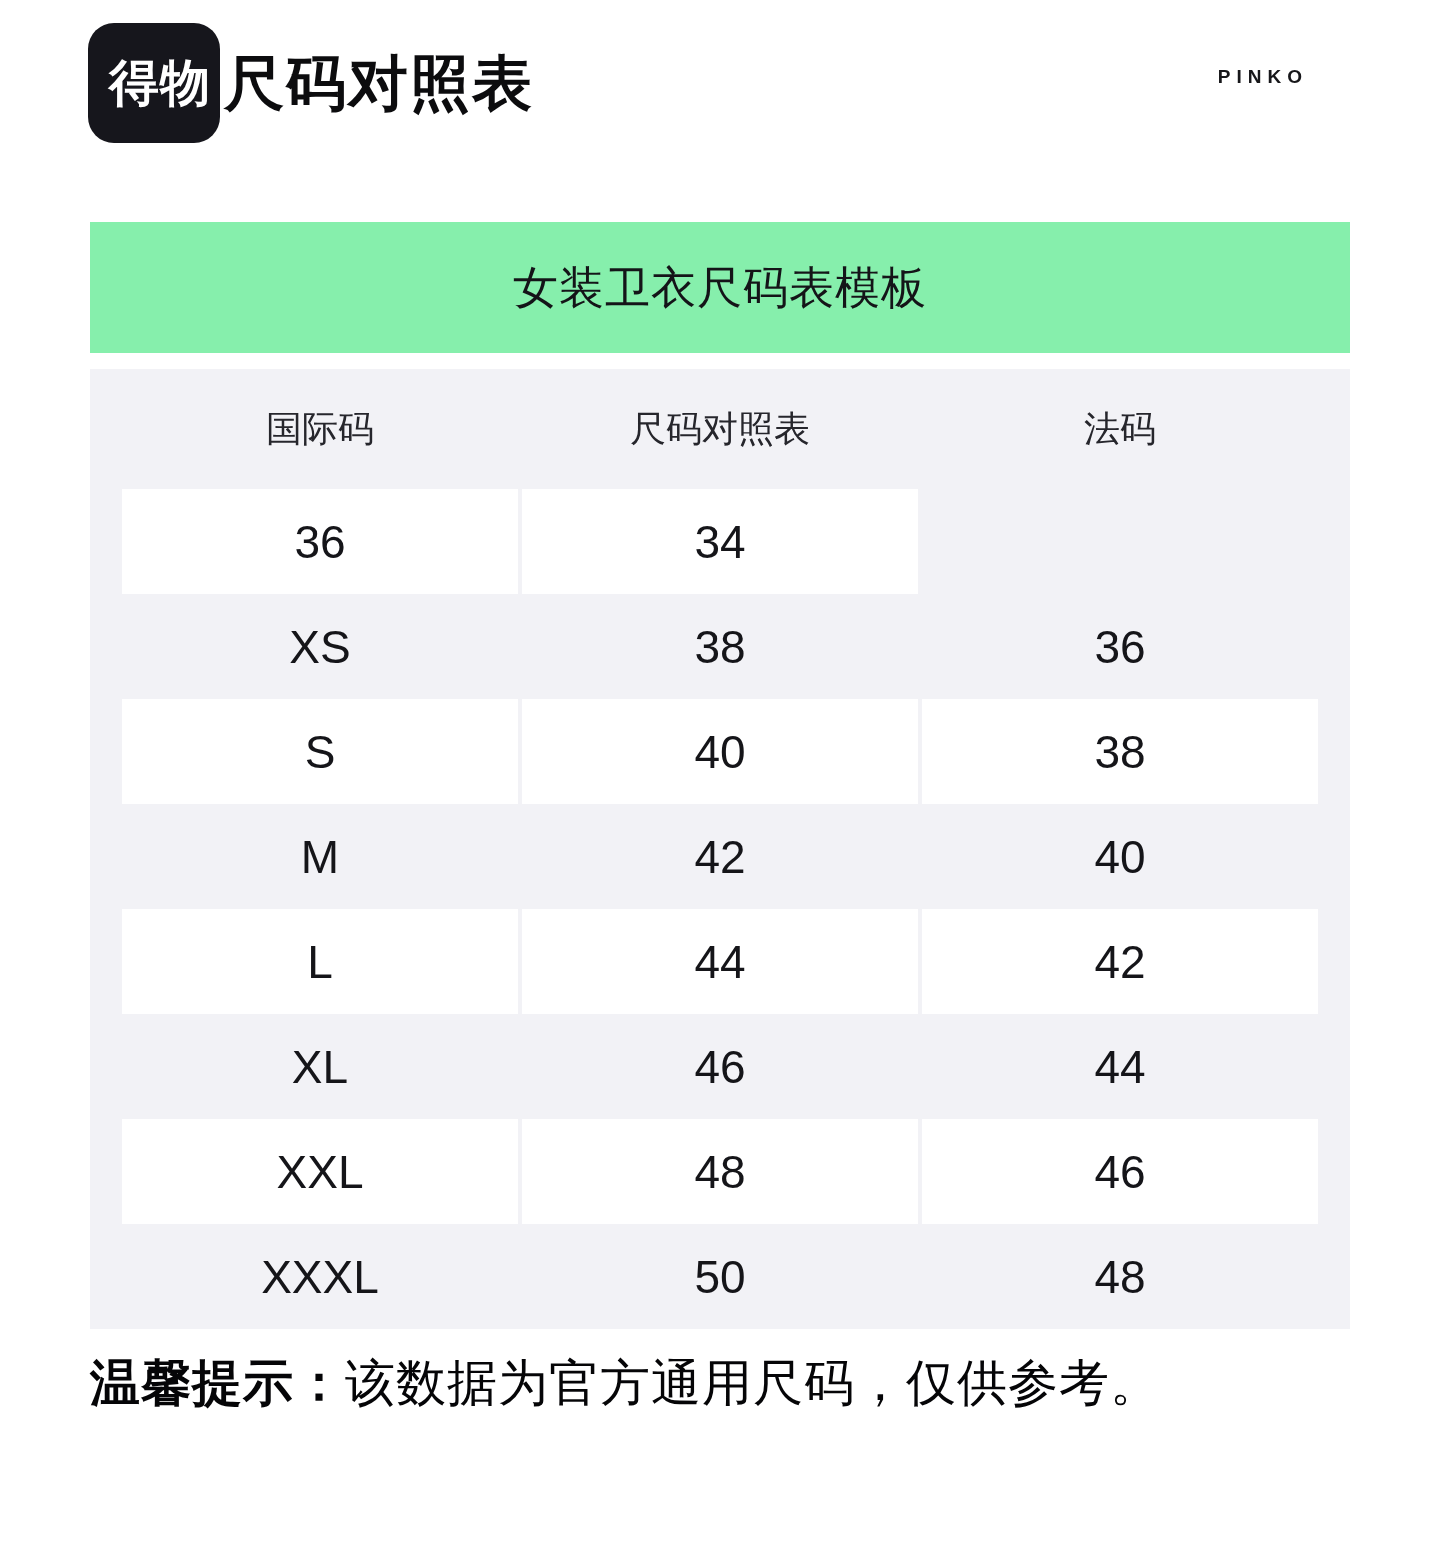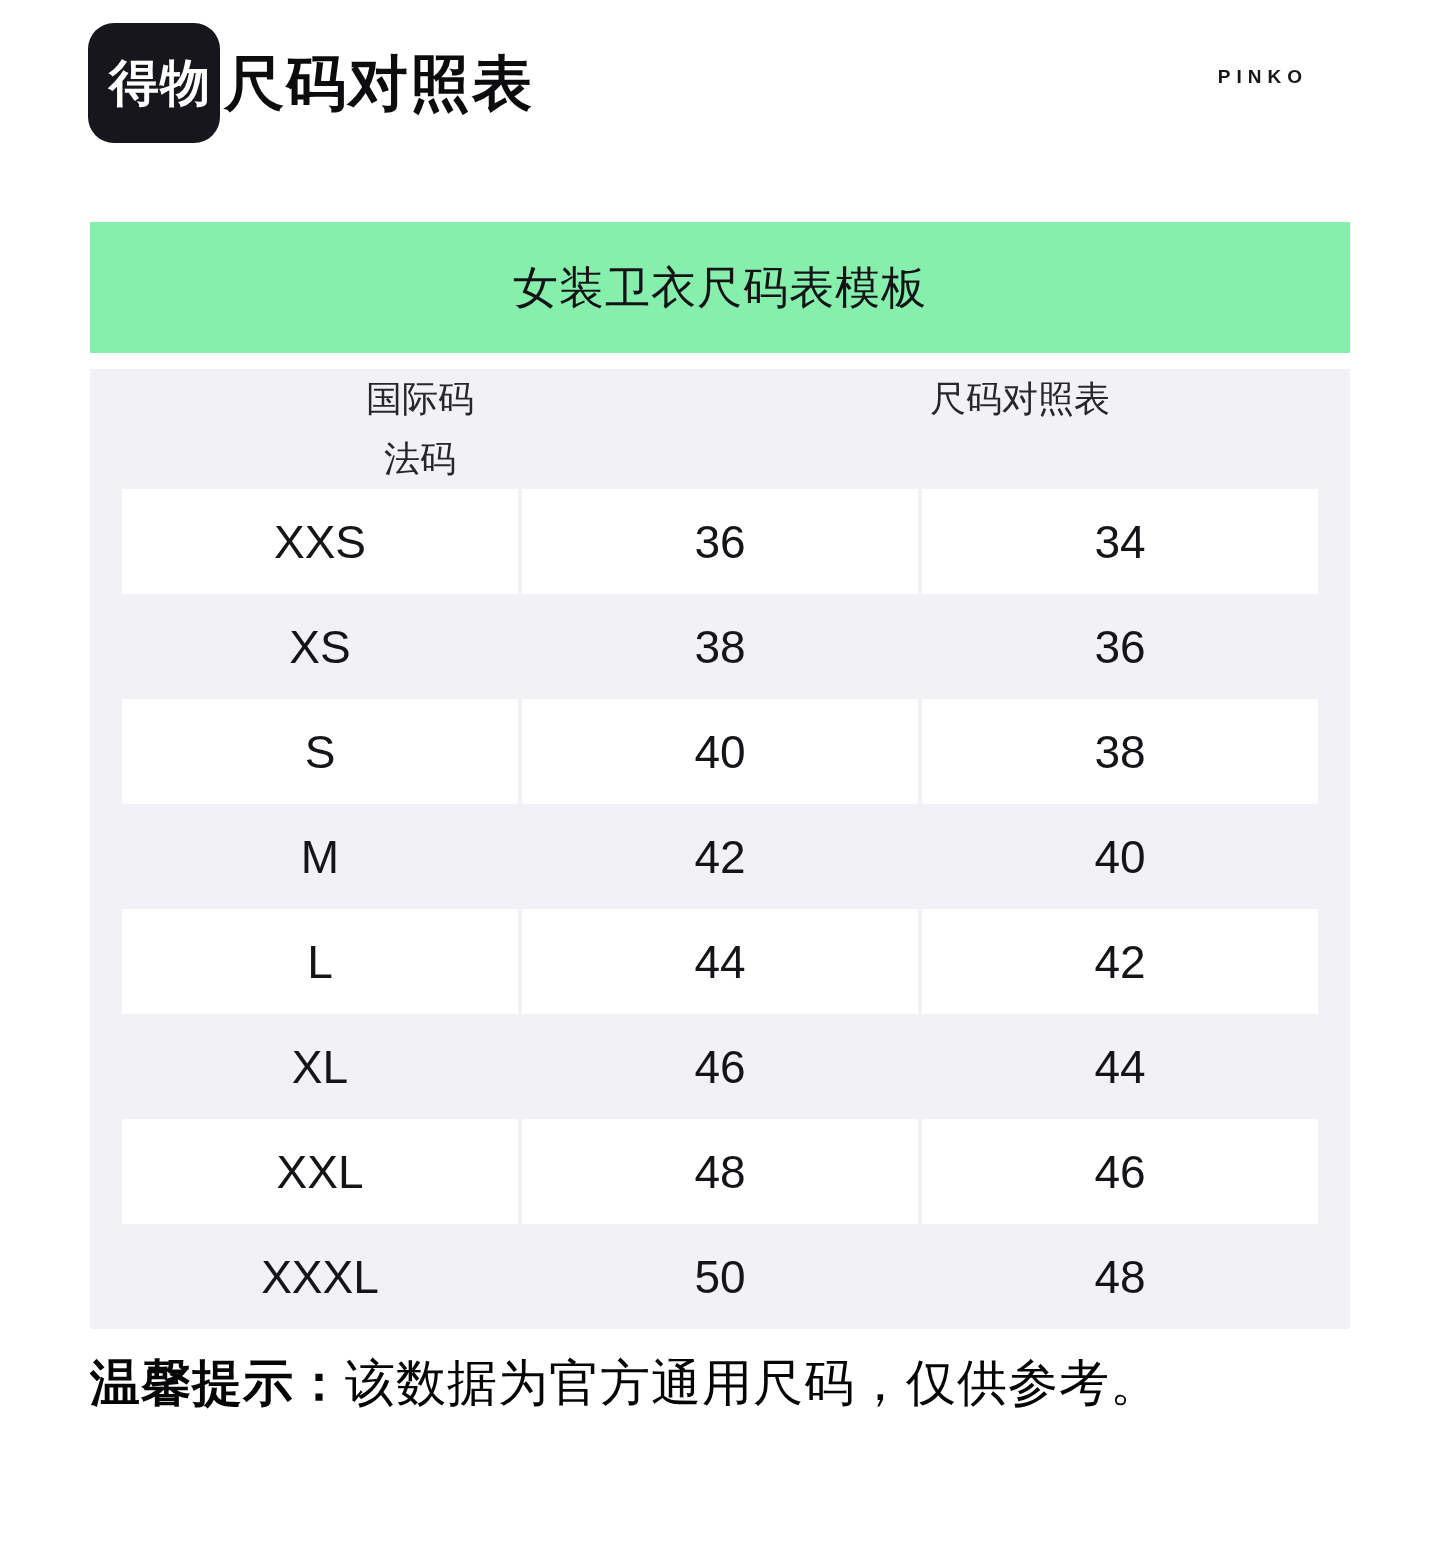--- a/index.html
+++ b/index.html
@@ -77,21 +77,21 @@
     position: absolute;
     left: 90px;
     top: 369px;
     width: 1260px;
     background: #f2f2f6;
     box-sizing: border-box;
   }
   .table-head {
     height: 120px;
     display: grid;
-    grid-template-columns: 1fr 1fr;
+    grid-template-columns: 1fr 1fr 1fr;
     column-gap: 4px;
     padding: 0 32px;
     align-items: center;
   }
   .table-head .th {
     text-align: center;
     font-size: 36px;
     color: #26262c;
   }
   .table-row {
@@ -145,21 +145,20 @@
 
   <div class="panel">
 
     <div class="table-head">
       <div class="th">国际码</div>
       <div class="th">尺码对照表</div>
       <div class="th">法码</div>
     </div>
 
     <div class="table-row row-white">
-      <div class="cell">XXS</div>
       <div class="cell">36</div>
       <div class="cell">34</div>
     </div>
 
     <div class="table-row row-plain">
       <div class="cell">XS</div>
       <div class="cell">38</div>
       <div class="cell">36</div>
     </div>
 

